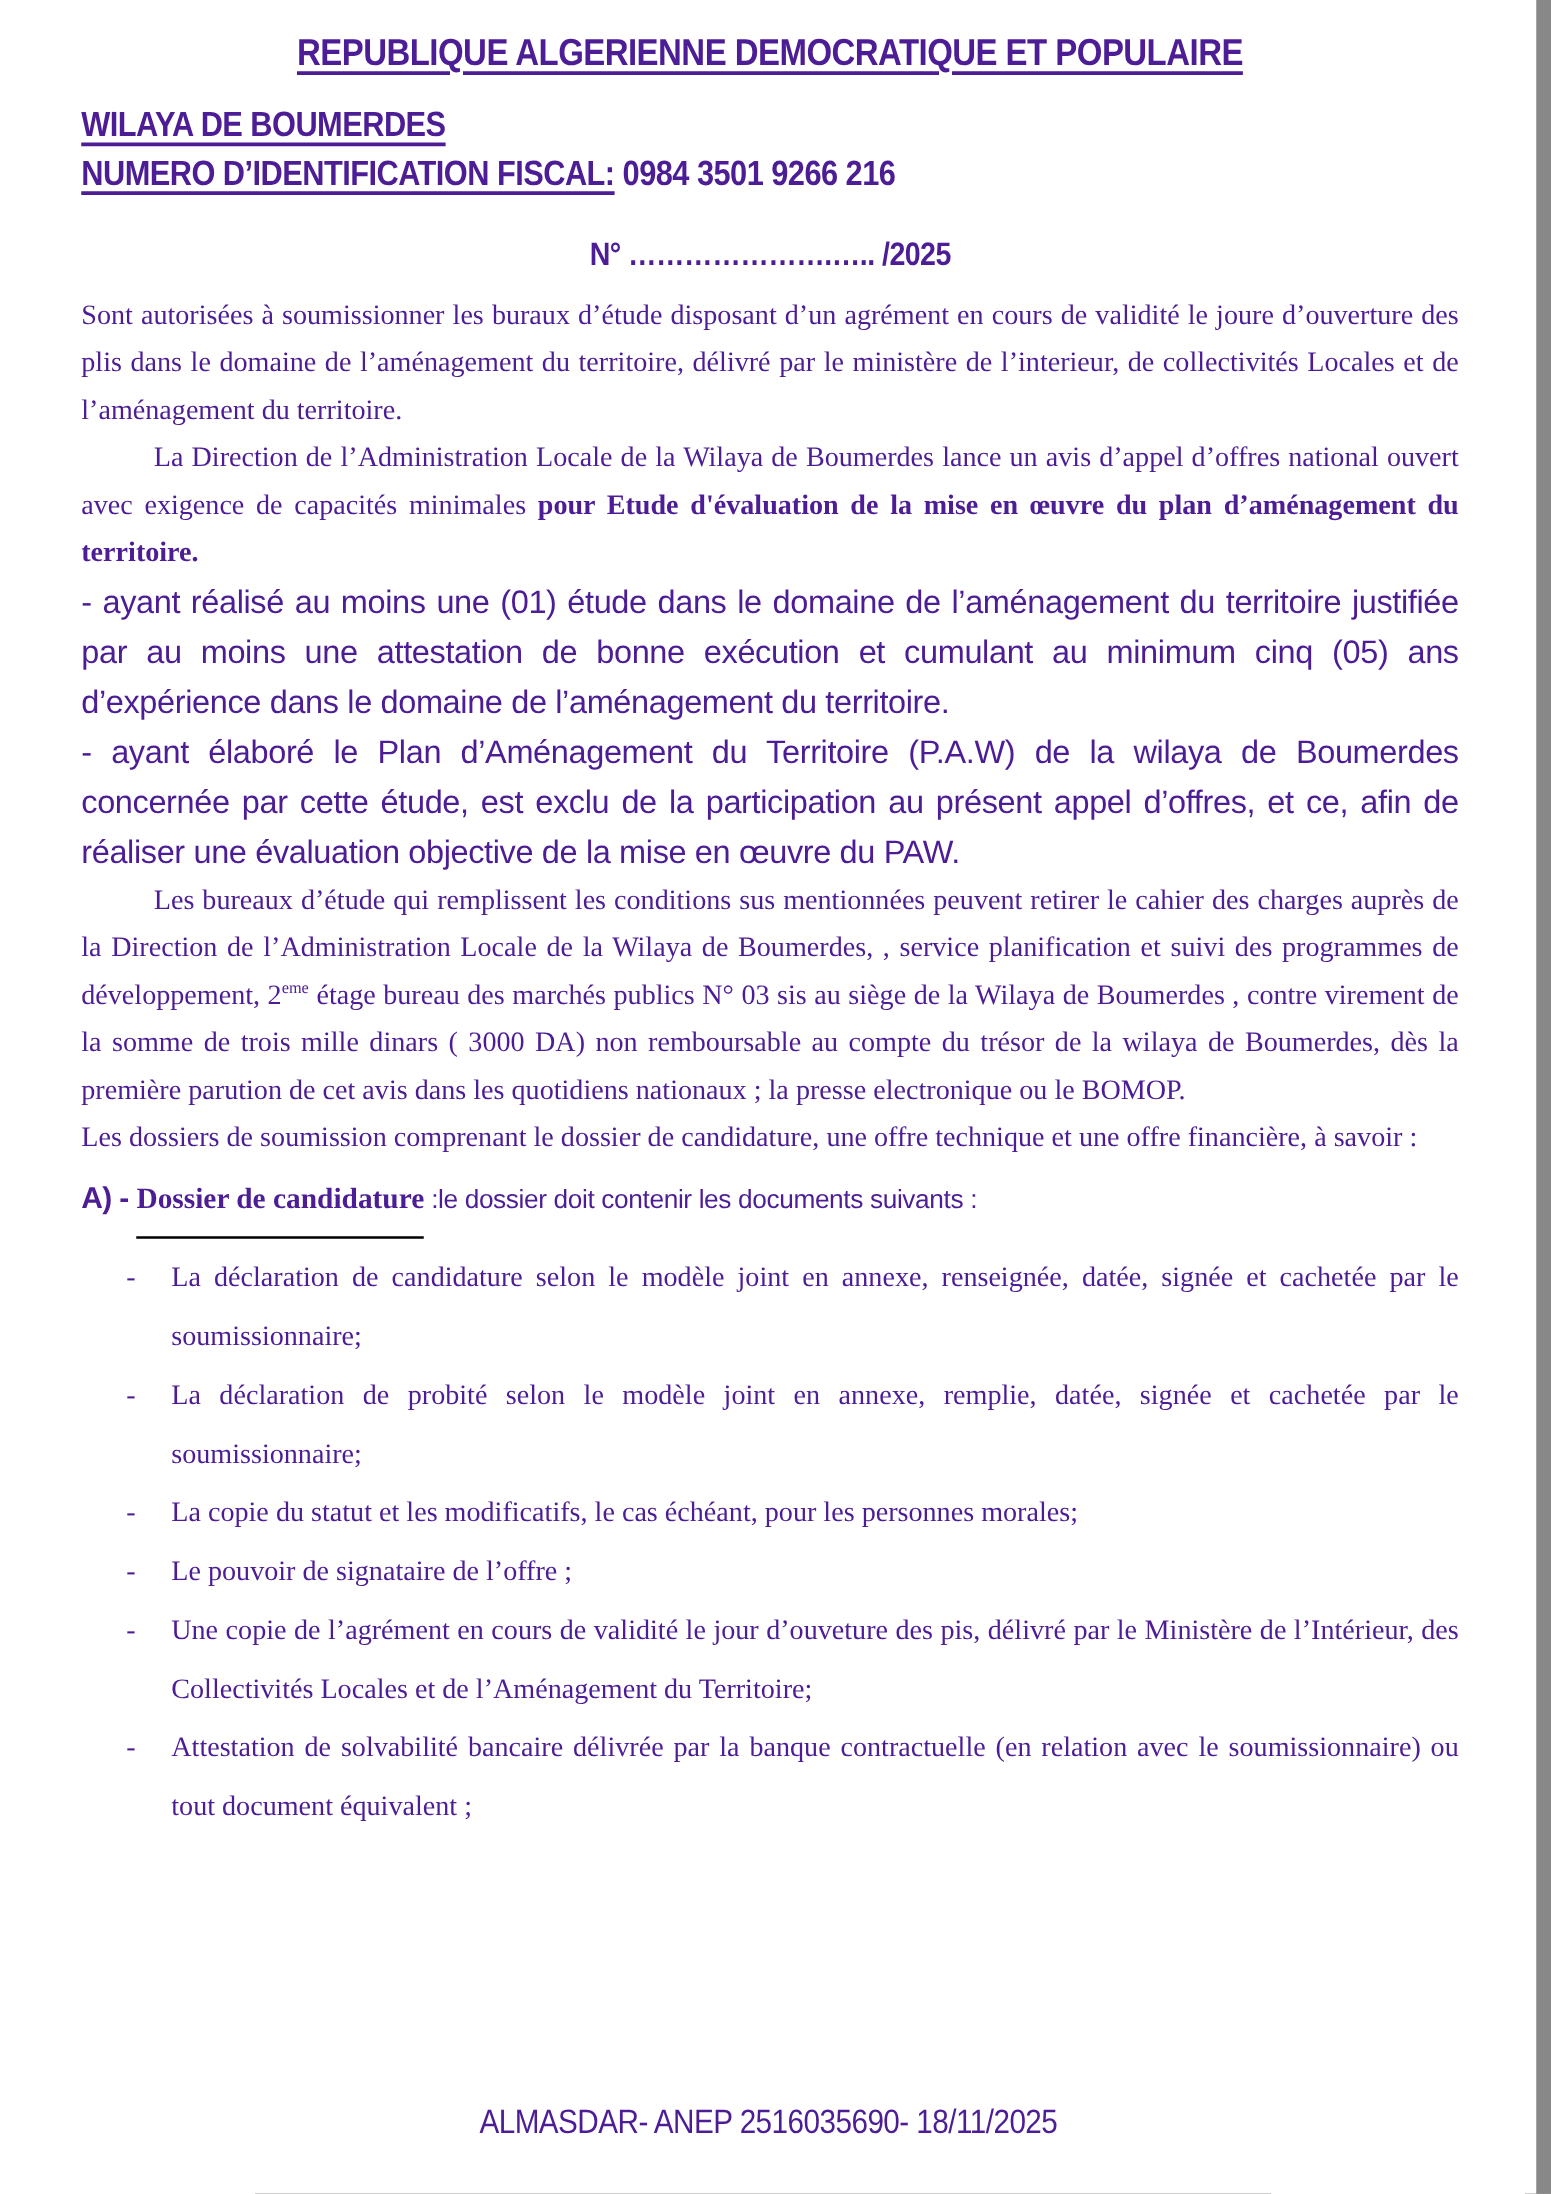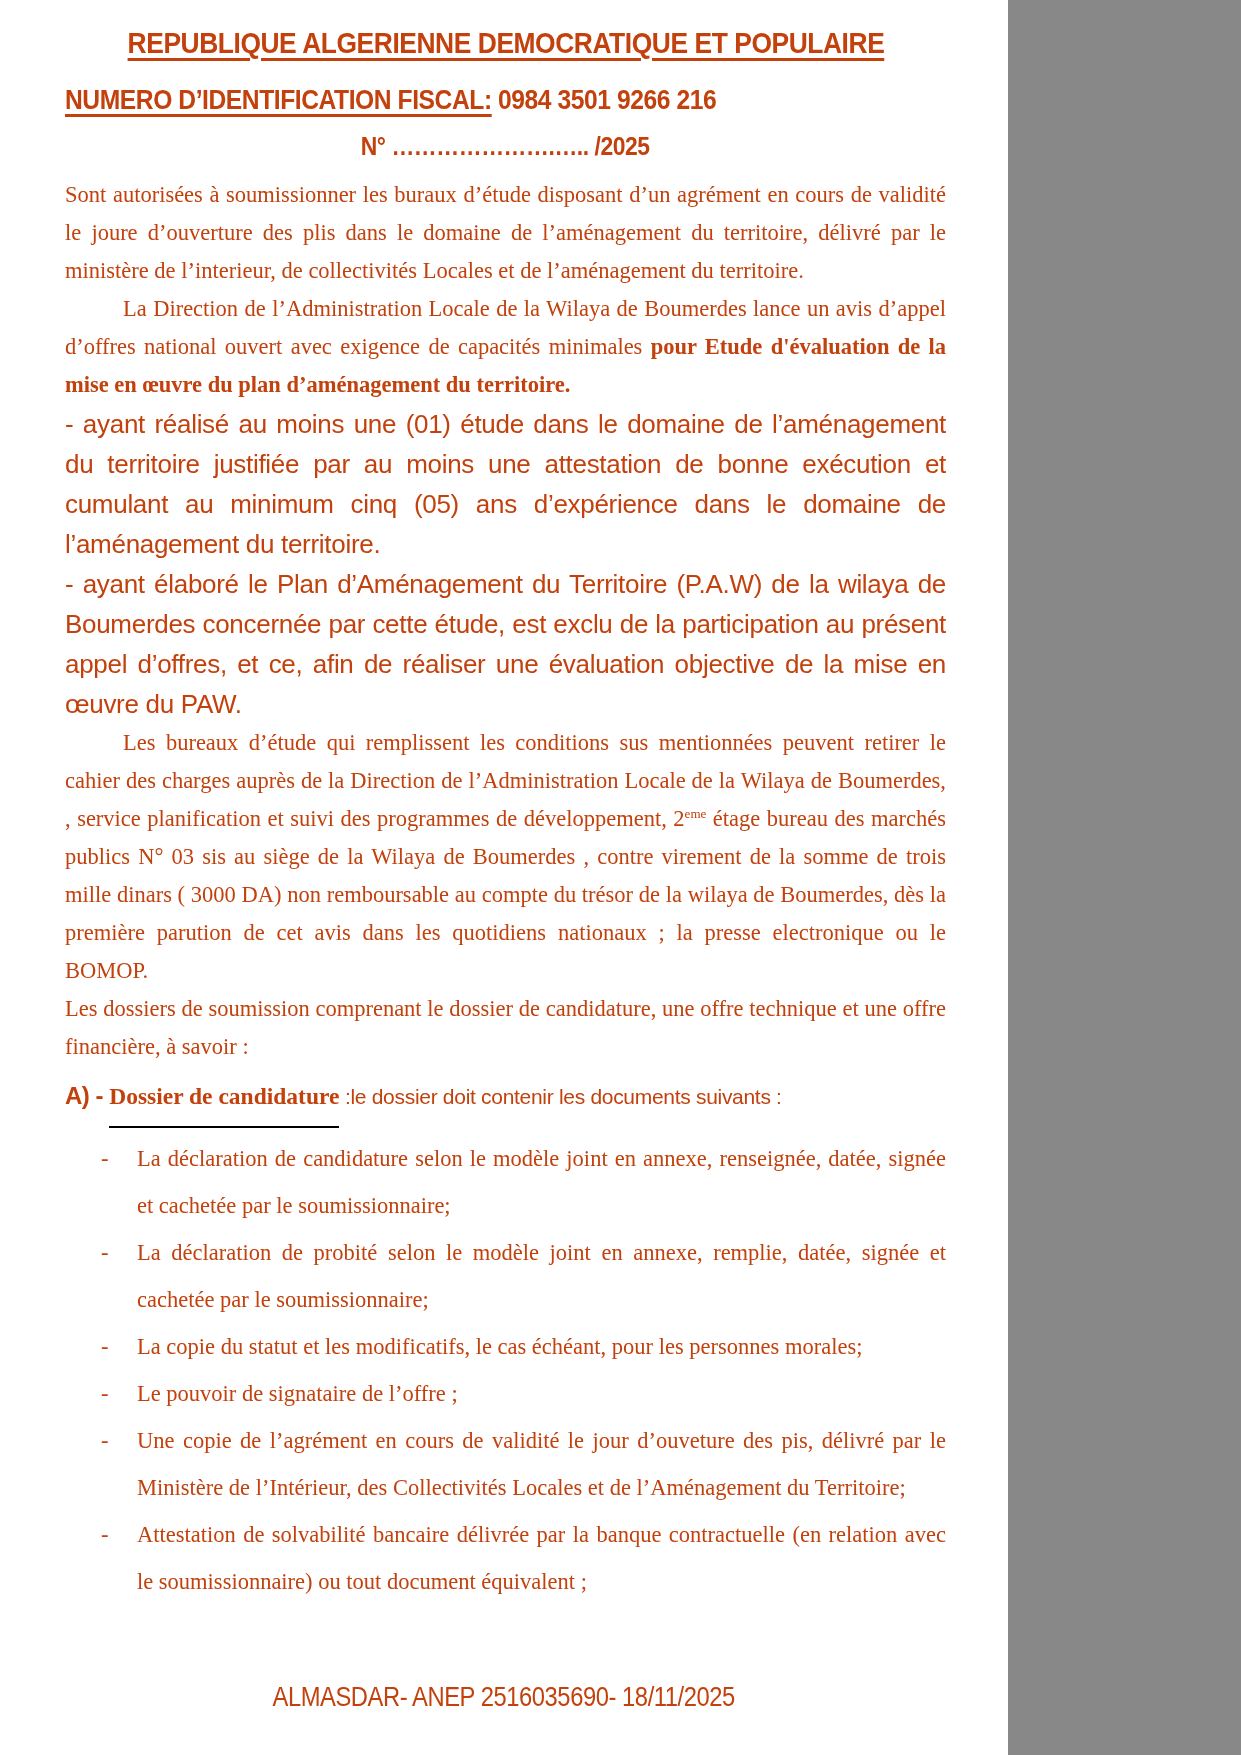--- a/index.html
+++ b/index.html
@@ -1,30 +1,30 @@
 <!DOCTYPE html>
 <html><head>
 <meta charset="utf-8">
 <style>
   html,body{margin:0;padding:0;background:#888;}
   .page{
-    width:1008px;height:1755px;background:#ffffff;color:#c2410c;
+    width:1229px;height:1755px;background:#ffffff;color:#4c1d95;
     box-sizing:border-box;padding:26px 62px 0 65px;position:relative;
     font-family:"Liberation Serif",serif;overflow:hidden;
   }
   
   .center{text-align:center;}
   .cond{display:inline-block;transform:scaleX(0.88);transform-origin:50% 50%;}
   .cond-left{display:inline-block;transform:scaleX(0.88);transform-origin:0 50%;}
   .hd{font-family:"Liberation Sans",sans-serif;font-weight:700;letter-spacing:-0.5px;}
   .republic{font-size:30px;margin:0 0 24px 0;}
   .republic .u{text-decoration:underline;text-decoration-thickness:3px;text-underline-offset:5px;}
   .agency-line{font-size:28px;margin:0 0 7px 0;}
   .agency-line .u{text-decoration:underline;text-decoration-thickness:3px;text-underline-offset:5px;}
-  .nif-line{font-size:28px;margin:0 0 15px 0;}
+  .nif-line{font-size:28px;margin:0 0 33px 0;}
   .notice-title{font-size:26px;margin:0 0 6px 0;}
   .notice-number{font-size:26px;margin:0 0 14px 0;}
   
   p{margin:0;}
   .serif{
     font-family:"Liberation Serif",serif;font-size:22.5px;line-height:38px;
     text-align:justify;
   }
   .sansp{
     font-family:"Liberation Sans",sans-serif;font-size:26px;line-height:40px;
@@ -55,20 +55,23 @@
 </style>
 </head>
 <body>
 
 <div class="page">
 
   <div class="hd republic center">
     <span class="cond u"> REPUBLIQUE ALGERIENNE DEMOCRATIQUE ET POPULAIRE</span>
   </div>
 
+  <div class="hd agency-line">
+    <span class="cond-left u">WILAYA DE BOUMERDES</span>
+  </div>
 
 
   <div class="hd nif-line">
     <span class="cond-left"><span class="u" style="text-decoration:underline;text-decoration-thickness:3px;text-underline-offset:5px;">NUMERO D’IDENTIFICATION FISCAL:</span><span> 0984 3501 9266 216</span></span>
   </div>
 
 
   <div class="hd notice-number center">
     <span class="cond">N° ………………….….. /2025</span>
   </div>

